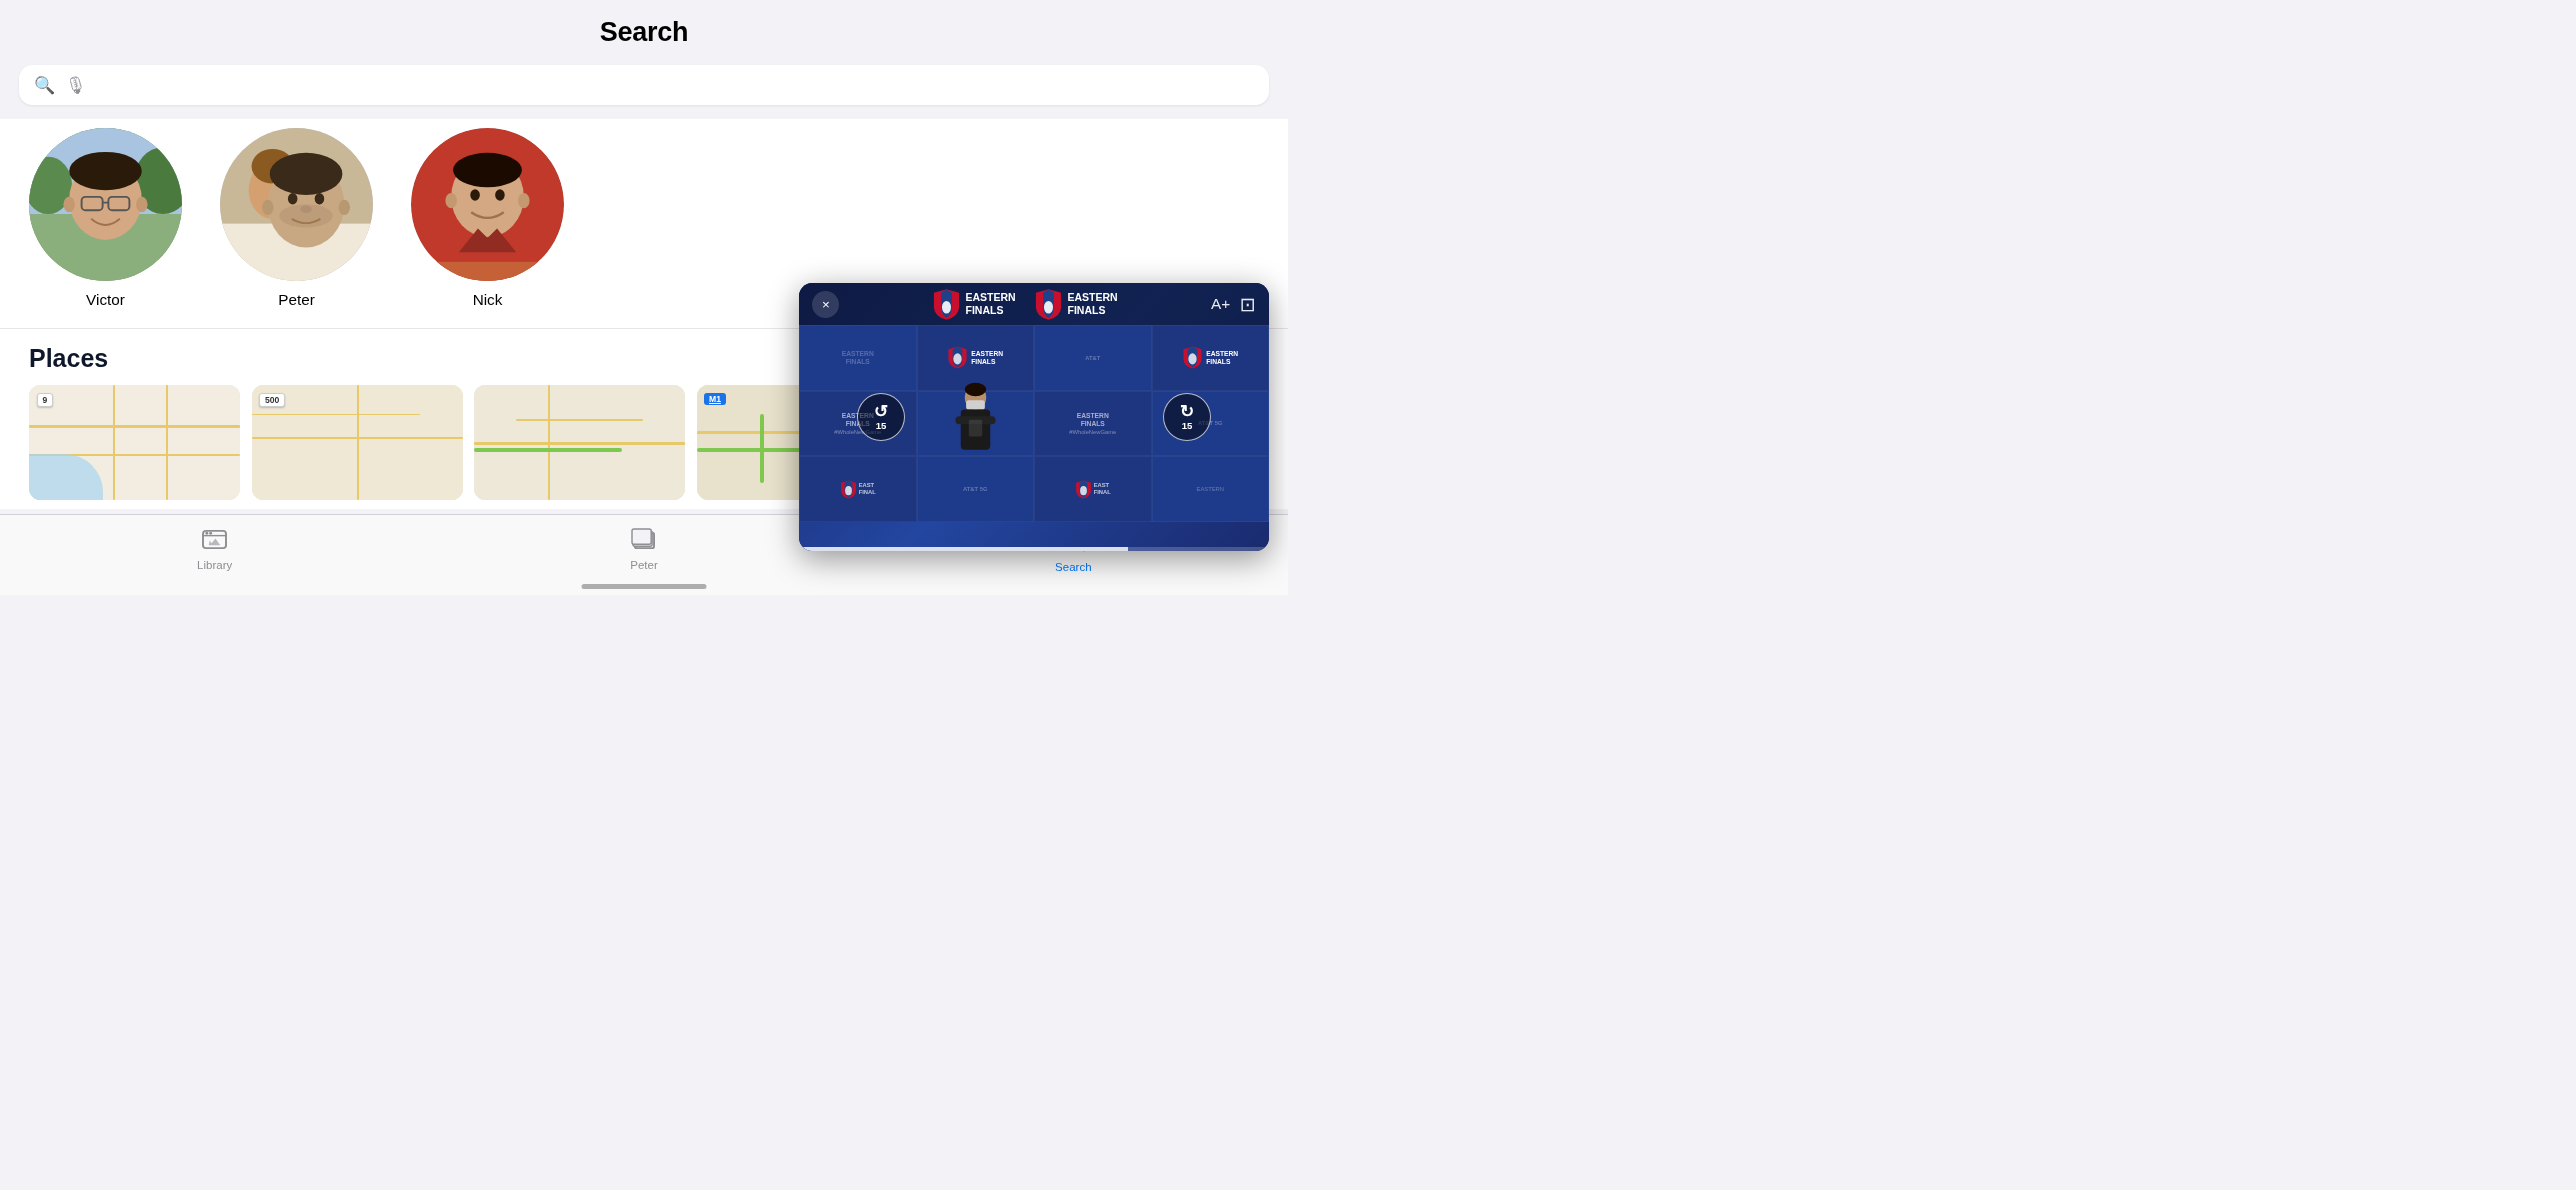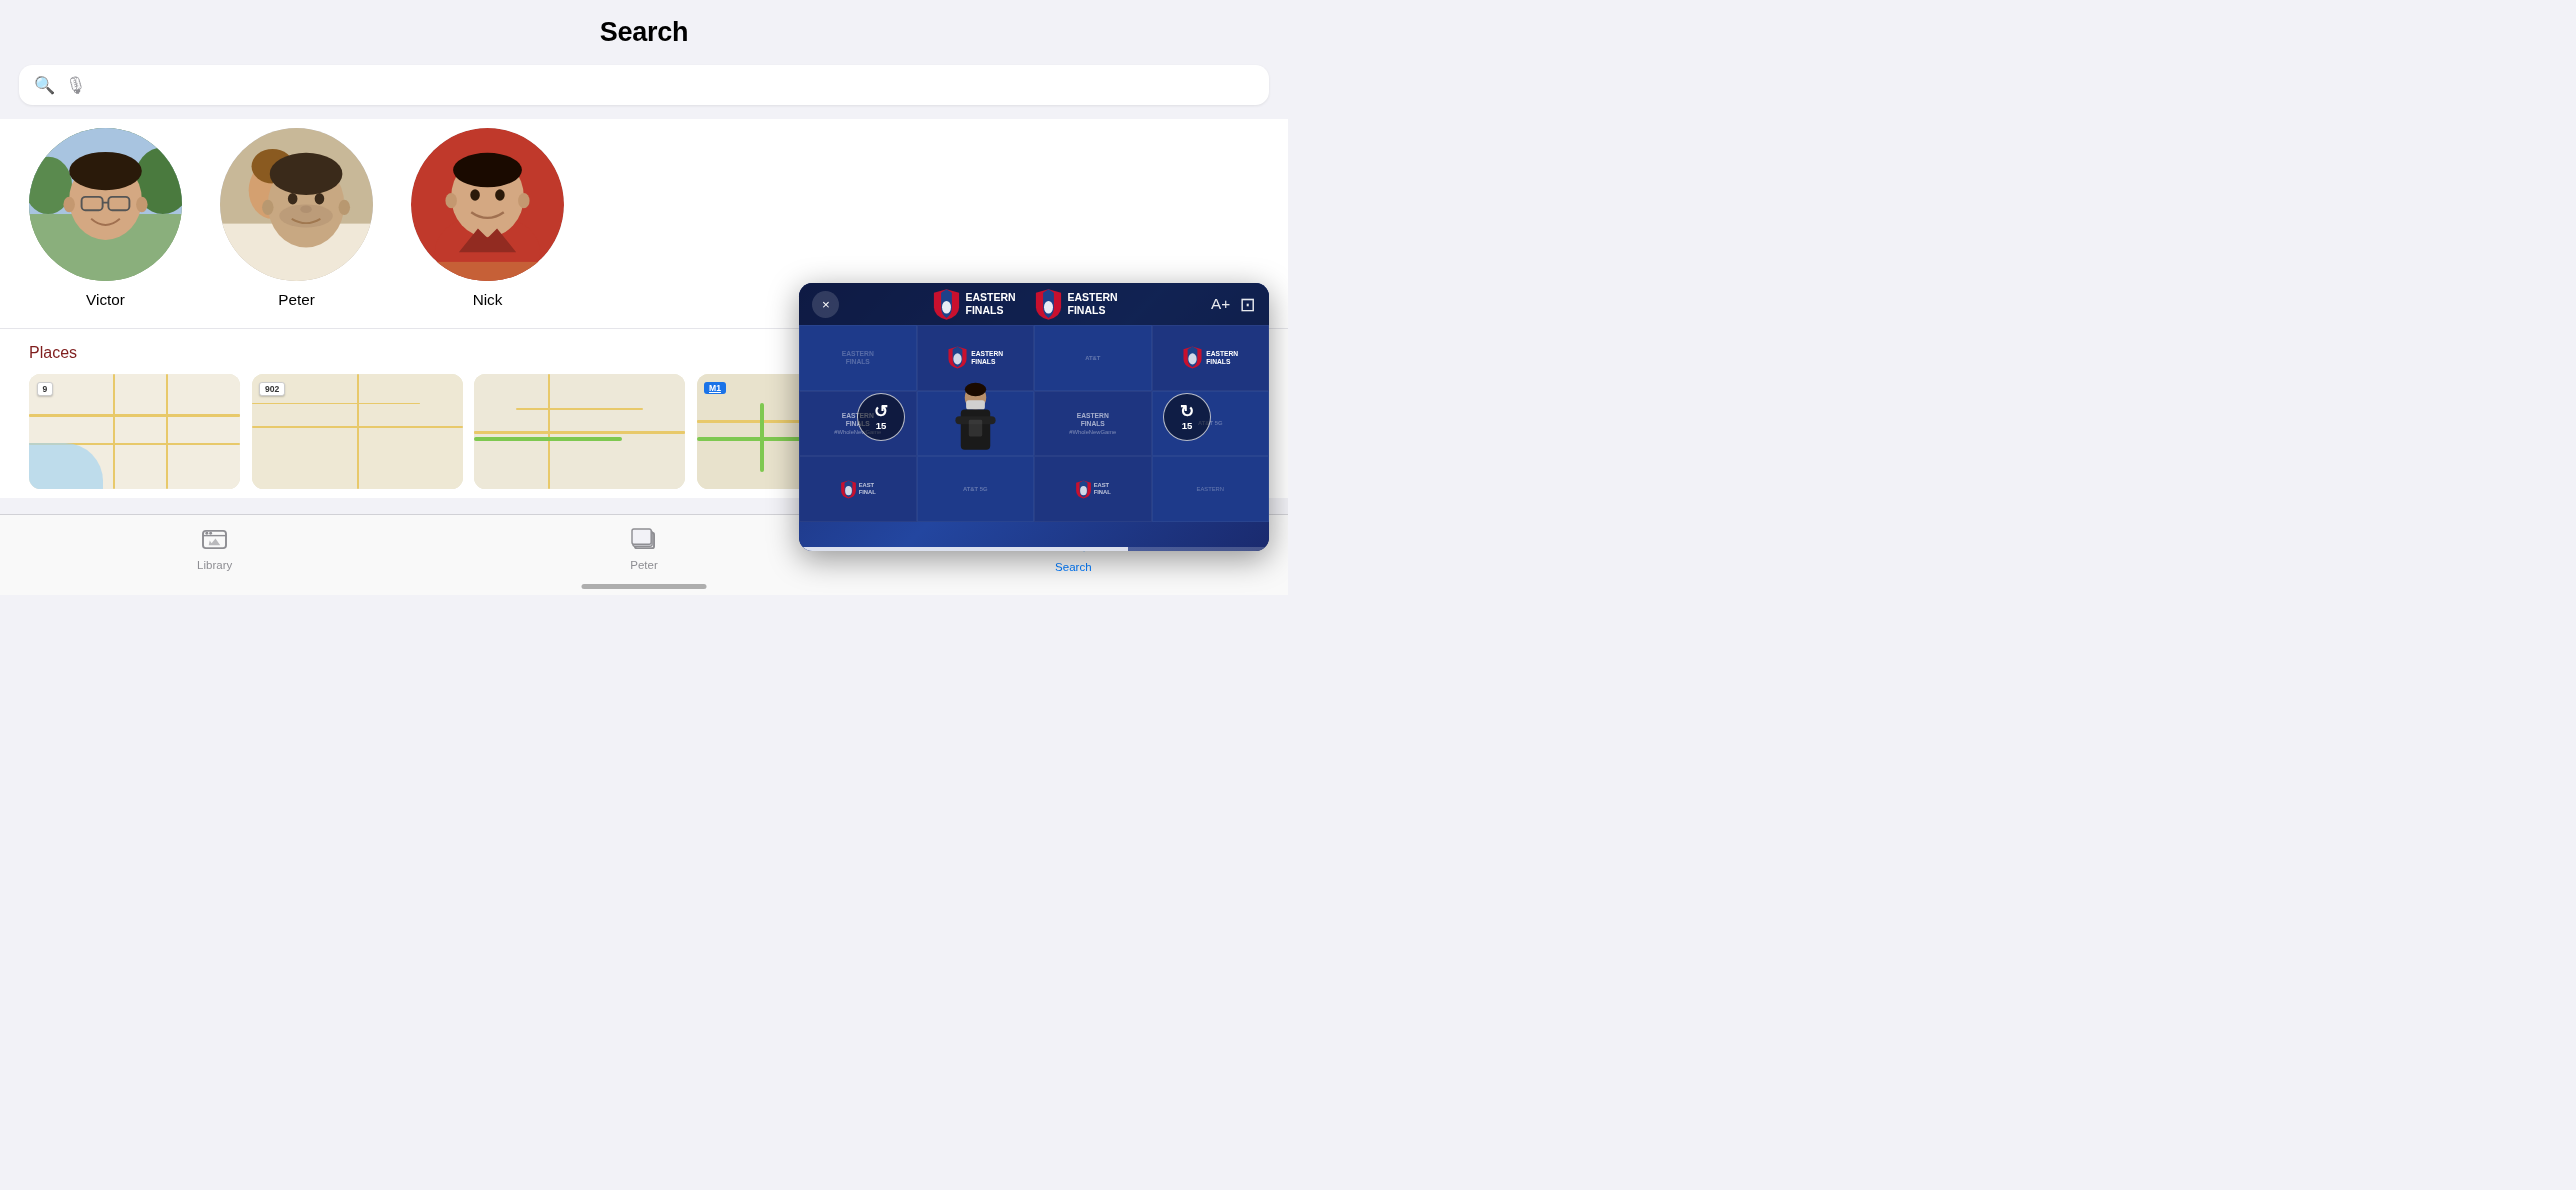--- a/index.html
+++ b/index.html
@@ -108,23 +108,23 @@
       text-align: center;
     }
 
     
     .places-section {
       padding: 15.3px 29px 9.6px 29px;
       background: #fff;
     }
 
     .places-title {
-      font-size: 16px;
-      font-weight: 400;
-      color: #7f1d1d;
+      font-size: 25px;
+      font-weight: 700;
+      color: #0f172a;
       margin-bottom: 11.5px;
     }
 
     .places-row {
       display: flex;
       flex-direction: row;
       gap: 11.5px;
     }
 
     .place-card {
@@ -502,21 +502,21 @@
 
         <div style="position:absolute;bottom:0;left:0;width:35%;height:40%;background:#a8d4f0;border-radius:0 38px 0 0;opacity:0.7;"></div>
       </div>
     </div>
 
     <div class="place-card">
       <div class="map-bg map-light">
         <div class="road-yellow" style="top:45%;left:0;width:100%;height:2.9px;"></div>
         <div class="road-yellow" style="top:25%;left:0;width:80%;height:1.9px;"></div>
         <div class="road-yellow" style="top:0;left:50%;width:1.9px;height:100%;"></div>
-        <div class="map-number" style="top:7.7px;left:7.7px;">902</div>
+        <div class="map-number" style="top:7.7px;left:7.7px;">500</div>
       </div>
     </div>
 
     <div class="place-card">
       <div class="map-bg map-warm">
         <div class="road-yellow" style="top:50%;left:0;width:100%;height:2.9px;"></div>
         <div class="road-yellow" style="top:30%;left:20%;width:60%;height:1.9px;"></div>
         <div class="road-yellow" style="top:0;left:35%;width:1.9px;height:100%;"></div>
 
         <div class="road-green" style="top:55%;left:0;width:70%;height:3.8px;border-radius:1.9px;"></div>

